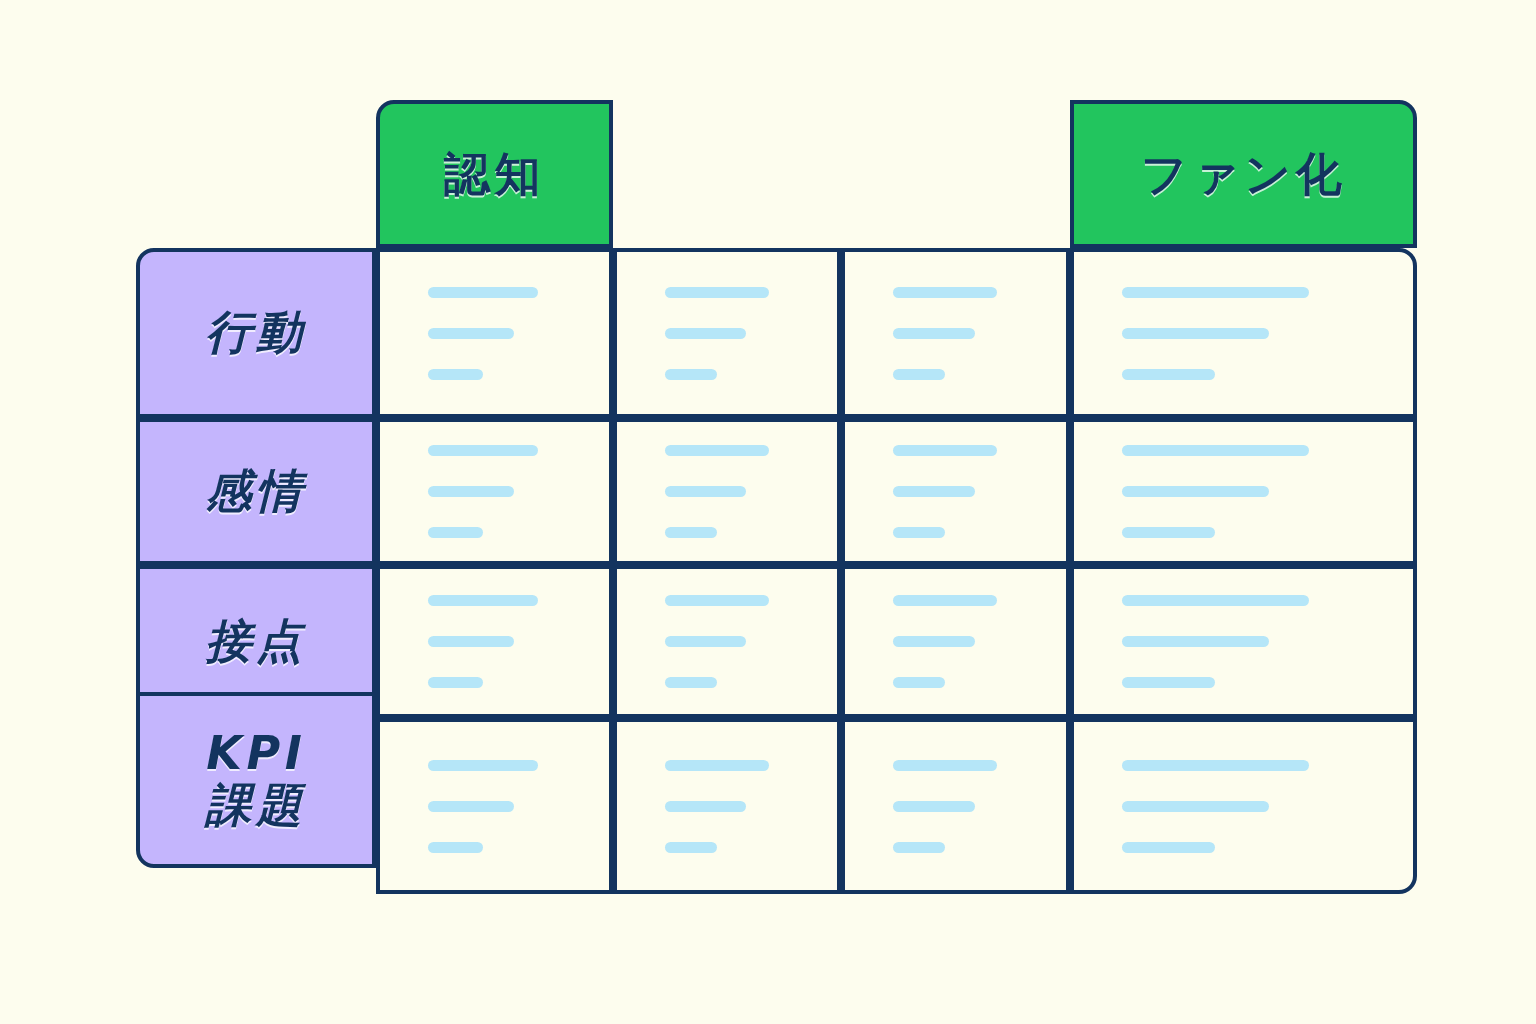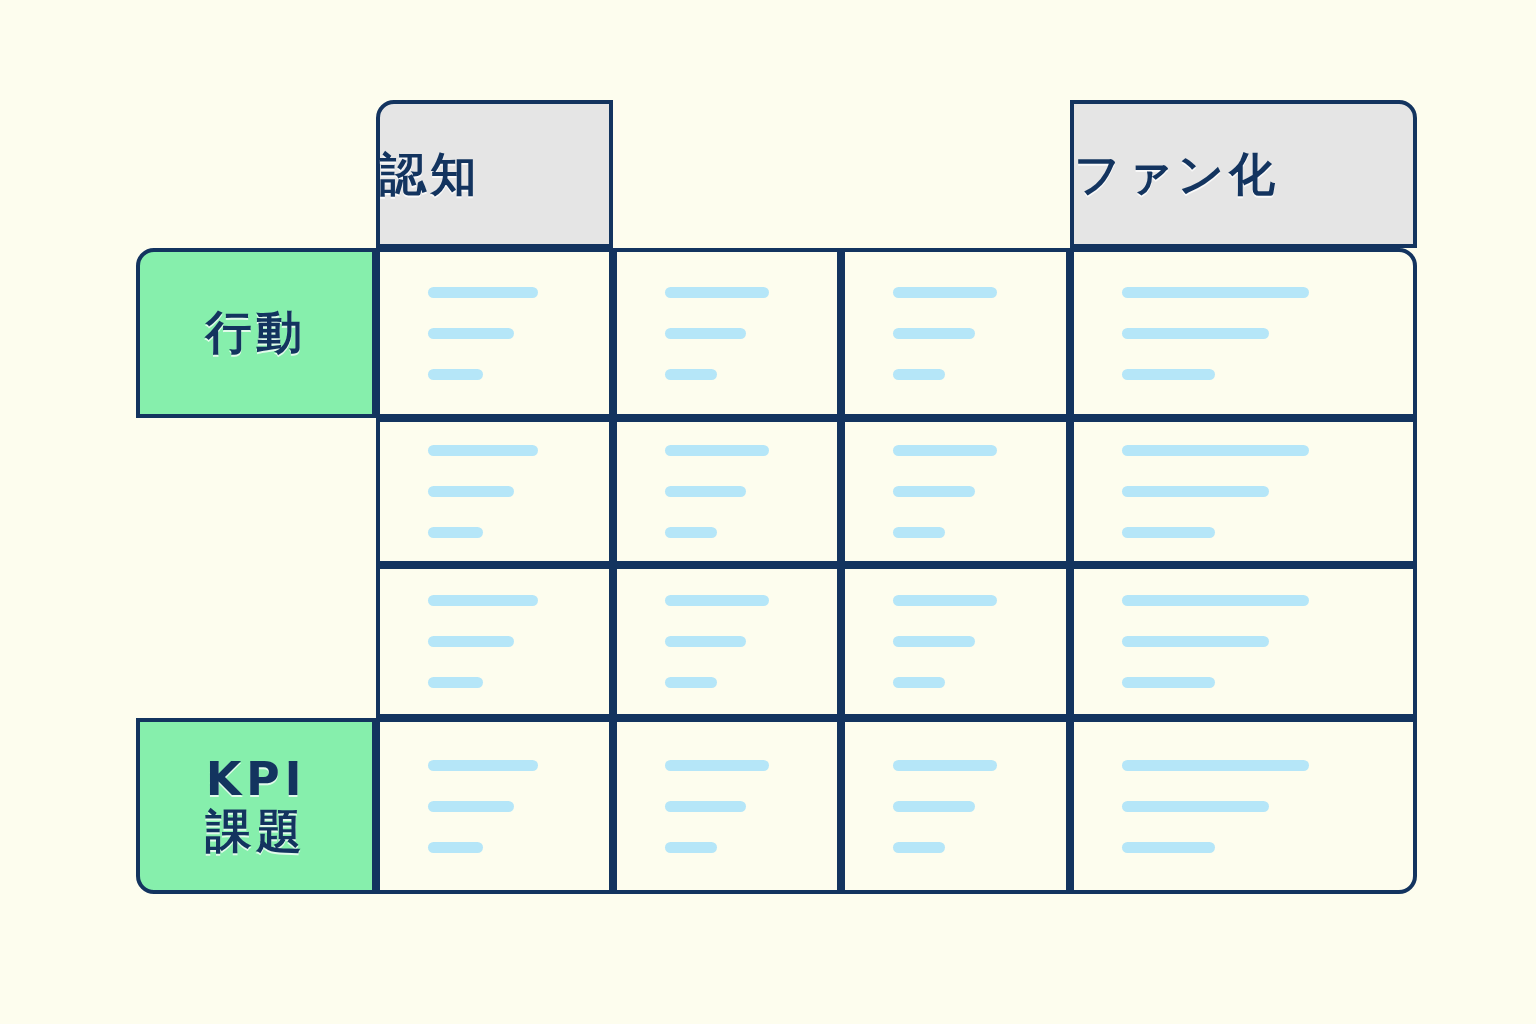--- a/index.html
+++ b/index.html
@@ -26,41 +26,43 @@
 
   
   .box {
     position: absolute;
     box-sizing: border-box;
     border: 4px solid #13345f;
   }
 
   
   .col-head {
-    background: #e5e5e5;
+    background: #22c55e;
     display: flex;
     align-items: center;
+    justify-content: center;
   }
   .col-head-label {
     font-size: 46px;
     font-weight: 700;
     color: #13345f;
     letter-spacing: 0.10em;
     text-shadow: 0 2px 0 rgba(255,255,255,0.75);
     white-space: nowrap;
     line-height: 1;
   }
 
   
   .row-head {
-    background: #86efac;
+    background: #c4b5fd;
     display: flex;
     align-items: center;
     justify-content: center;
-    text-align: center;
+    text-align: right;
+    font-style: italic;
   }
   .row-head-label {
     font-size: 46px;
     font-weight: 700;
     color: #13345f;
     letter-spacing: 0.10em;
     text-shadow: 0 2px 0 rgba(255,255,255,0.75);
     line-height: 1.12;
     white-space: pre-line;
   }
@@ -119,20 +121,23 @@
     <div class="ph-line" style="width:70%"></div>
     <div class="ph-line" style="width:55%"></div>
     <div class="ph-line" style="width:35%"></div>
   </div>
   <div class="box body-cell tr-round" style="left:1070px; top:248px; width:347px; height:170px;">
     <div class="ph-line" style="width:70%"></div>
     <div class="ph-line" style="width:55%"></div>
     <div class="ph-line" style="width:35%"></div>
   </div>
 
+  <div class="box row-head" style="left:136px; top:418px; width:240px; height:147px;">
+    <span class="row-head-label">感情</span>
+  </div>
   <div class="box body-cell" style="left:376px; top:418px; width:237px; height:147px;">
     <div class="ph-line" style="width:70%"></div>
     <div class="ph-line" style="width:55%"></div>
     <div class="ph-line" style="width:35%"></div>
   </div>
   <div class="box body-cell" style="left:613px; top:418px; width:228px; height:147px;">
     <div class="ph-line" style="width:70%"></div>
     <div class="ph-line" style="width:55%"></div>
     <div class="ph-line" style="width:35%"></div>
   </div>
@@ -140,20 +145,23 @@
     <div class="ph-line" style="width:70%"></div>
     <div class="ph-line" style="width:55%"></div>
     <div class="ph-line" style="width:35%"></div>
   </div>
   <div class="box body-cell" style="left:1070px; top:418px; width:347px; height:147px;">
     <div class="ph-line" style="width:70%"></div>
     <div class="ph-line" style="width:55%"></div>
     <div class="ph-line" style="width:35%"></div>
   </div>
 
+  <div class="box row-head" style="left:136px; top:565px; width:240px; height:153px;">
+    <span class="row-head-label">接点</span>
+  </div>
   <div class="box body-cell" style="left:376px; top:565px; width:237px; height:153px;">
     <div class="ph-line" style="width:70%"></div>
     <div class="ph-line" style="width:55%"></div>
     <div class="ph-line" style="width:35%"></div>
   </div>
   <div class="box body-cell" style="left:613px; top:565px; width:228px; height:153px;">
     <div class="ph-line" style="width:70%"></div>
     <div class="ph-line" style="width:55%"></div>
     <div class="ph-line" style="width:35%"></div>
   </div>
@@ -161,21 +169,21 @@
     <div class="ph-line" style="width:70%"></div>
     <div class="ph-line" style="width:55%"></div>
     <div class="ph-line" style="width:35%"></div>
   </div>
   <div class="box body-cell" style="left:1070px; top:565px; width:347px; height:153px;">
     <div class="ph-line" style="width:70%"></div>
     <div class="ph-line" style="width:55%"></div>
     <div class="ph-line" style="width:35%"></div>
   </div>
 
-  <div class="box row-head bl-round" style="left:136px; top:718px; width:240px; height:176px;">
+  <div class="box row-head bl-round" style="left:136px; top:692px; width:240px; height:176px;">
     <span class="row-head-label">KPI
 課題</span>
   </div>
   <div class="box body-cell" style="left:376px; top:718px; width:237px; height:176px;">
     <div class="ph-line" style="width:70%"></div>
     <div class="ph-line" style="width:55%"></div>
     <div class="ph-line" style="width:35%"></div>
   </div>
   <div class="box body-cell" style="left:613px; top:718px; width:228px; height:176px;">
     <div class="ph-line" style="width:70%"></div>

